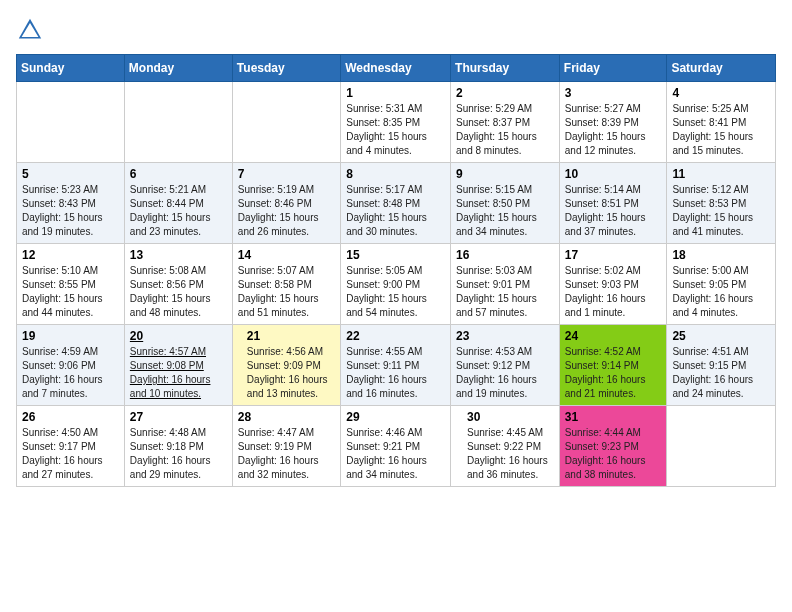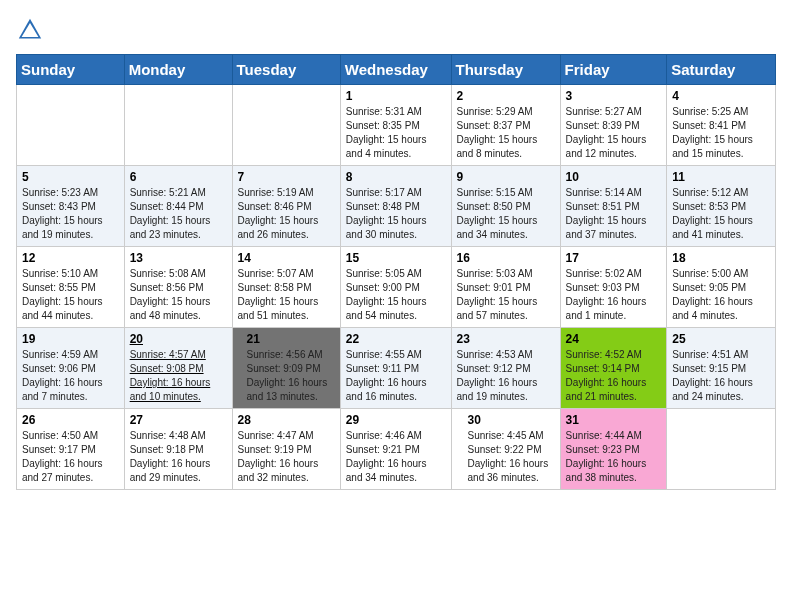--- a/index.html
+++ b/index.html
@@ -49,21 +49,21 @@
     .calendar {
       width: 100%;
       border-collapse: collapse;
       font-size: 11px;
     }
     .calendar th {
       background-color: #2a6db5;
       color: #fff;
       padding: 6px 4px;
       text-align: left;
-      font-size: 15px;
+      font-size: 12px;
       font-weight: bold;
       border: 1px solid #1a5a9a;
     }
     .calendar td {
       border: 1px solid #ccc;
       vertical-align: top;
       padding: 4px 5px;
       width: 113px;
       min-height: 80px;
       background: #fff;
@@ -205,21 +205,21 @@
       </tr>
       <tr style="background-color: rgb(238, 243, 249);">
         <td style="background-color: rgb(238, 243, 249);">
           <span class="day-number">19</span>
           <div class="day-info">Sunrise: 4:59 AM<br>Sunset: 9:06 PM<br>Daylight: 16 hours and 7 minutes.</div>
         </td>
         <td style="background-color: rgb(238, 243, 249); text-decoration: underline;">
           <span class="day-number">20</span>
           <div class="day-info">Sunrise: 4:57 AM<br>Sunset: 9:08 PM<br>Daylight: 16 hours and 10 minutes.</div>
         </td>
-        <td style="background-color: #737373; padding-left: 14px;">
+        <td style="background-color: #fef9c3; padding-left: 14px;">
           <span class="day-number">21</span>
           <div class="day-info">Sunrise: 4:56 AM<br>Sunset: 9:09 PM<br>Daylight: 16 hours and 13 minutes.</div>
         </td>
         <td style="background-color: rgb(238, 243, 249);">
           <span class="day-number">22</span>
           <div class="day-info">Sunrise: 4:55 AM<br>Sunset: 9:11 PM<br>Daylight: 16 hours and 16 minutes.</div>
         </td>
         <td style="background-color: rgb(238, 243, 249);">
           <span class="day-number">23</span>
           <div class="day-info">Sunrise: 4:53 AM<br>Sunset: 9:12 PM<br>Daylight: 16 hours and 19 minutes.</div>
@@ -247,20 +247,20 @@
           <div class="day-info">Sunrise: 4:47 AM<br>Sunset: 9:19 PM<br>Daylight: 16 hours and 32 minutes.</div>
         </td>
         <td style="background-color: rgb(255, 255, 255);">
           <span class="day-number">29</span>
           <div class="day-info">Sunrise: 4:46 AM<br>Sunset: 9:21 PM<br>Daylight: 16 hours and 34 minutes.</div>
         </td>
         <td style="background-color: rgb(255, 255, 255); padding-left: 16px;">
           <span class="day-number">30</span>
           <div class="day-info">Sunrise: 4:45 AM<br>Sunset: 9:22 PM<br>Daylight: 16 hours and 36 minutes.</div>
         </td>
-        <td style="background-color: #f9a8d4;">
+        <td style="background-color: #ec4899;">
           <span class="day-number">31</span>
           <div class="day-info">Sunrise: 4:44 AM<br>Sunset: 9:23 PM<br>Daylight: 16 hours and 38 minutes.</div>
         </td>
         <td class="empty-cell"></td>
       </tr>
     </tbody>
 </table>
 
 </body></html>

